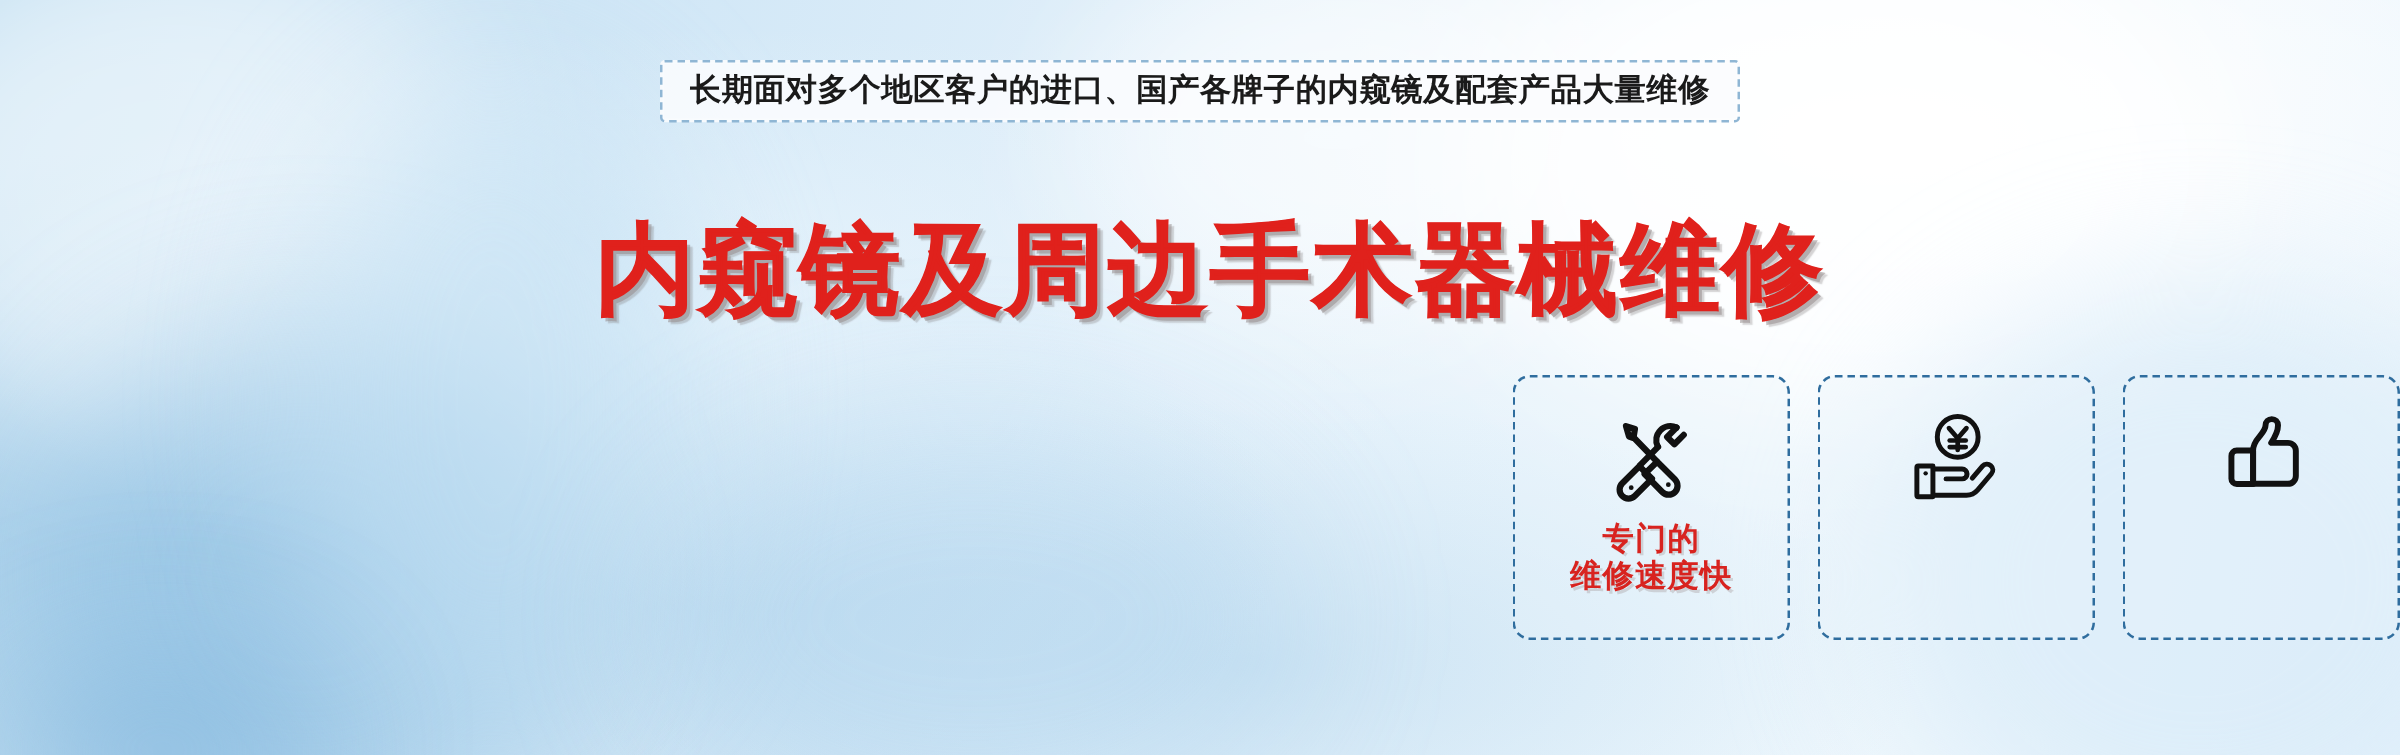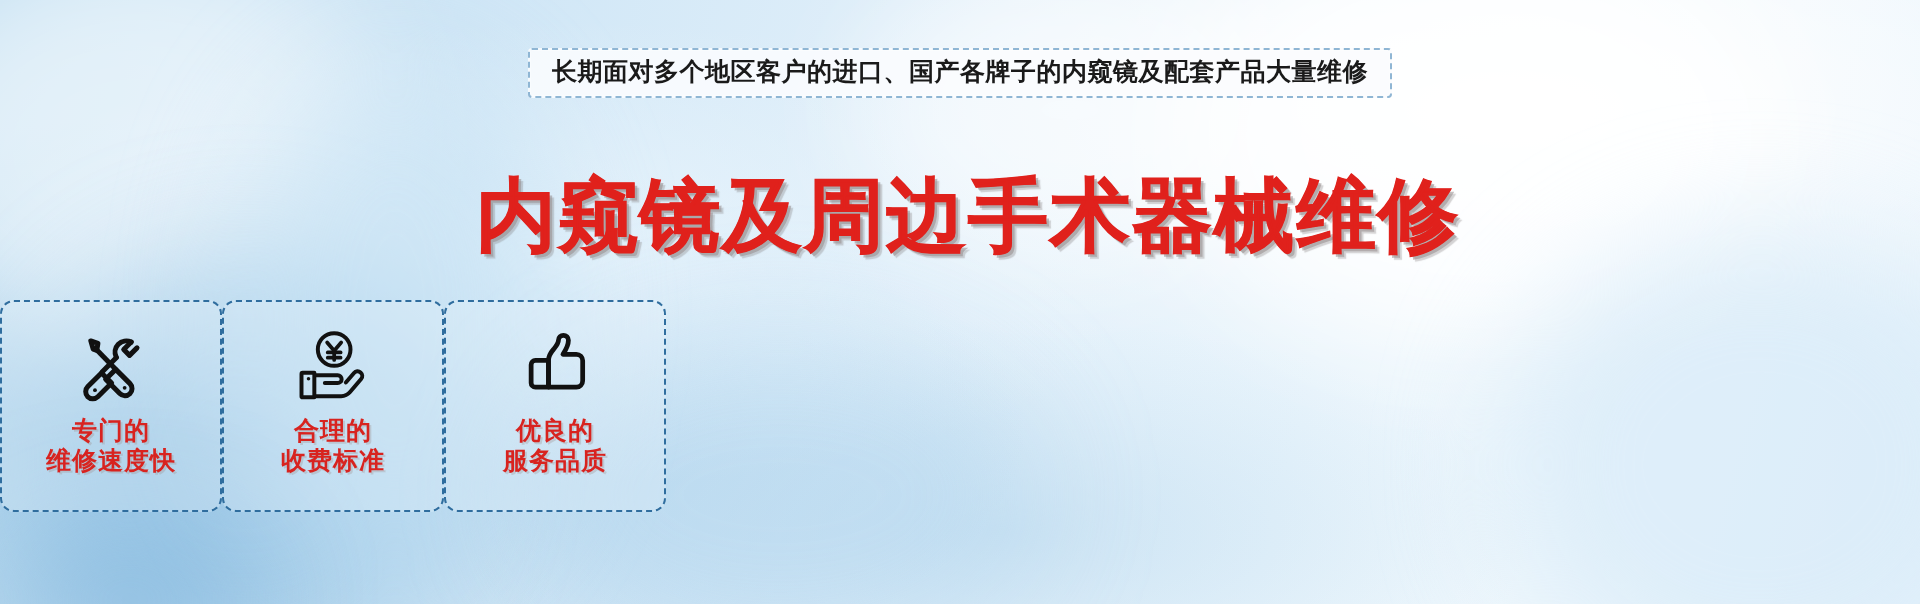--- a/index.html
+++ b/index.html
@@ -58,21 +58,21 @@
     letter-spacing:2px;white-space:nowrap;
     text-shadow:
       3px 3px 0 rgba(150,140,140,.55),
       5px 5px 1px rgba(120,112,112,.30);
     -webkit-text-stroke:1px #e0211c;
   }
 
   
   .cards{
     position:absolute;left:0;right:0;top:300px;
-    display:flex;justify-content:flex-start;
+    display:flex;justify-content:flex-end;gap:22px;
   }
   .card{
     width:222px;height:212px;
     border:2px dashed #2f6d9e;
     border-radius:14px;
     background:rgba(236,246,253,.30);
     display:flex;flex-direction:column;
     align-items:center;justify-content:flex-start;
     padding-top:22px;box-sizing:border-box;
   }
@@ -153,24 +153,20 @@
             <path d="M37 18 v8" stroke-width="3.2"></path>
 
             <path d="M10 37 h10 v21 h-10 a1 1 0 0 1 -1 -1 v-19 a1 1 0 0 1 1 -1 Z"></path>
             <circle cx="15" cy="42" r="1.5" fill="#111" stroke="none"></circle>
 
             <path d="M21 39 h19 a3.4 3.4 0 0 1 0 6.8 h-11"></path>
             <path d="M21 57 h22 a10 10 0 0 0 7.6 -3.5 l9.5 -11.2
                      a4 4 0 0 0 -6.1 -5.2 l-7 8.2"></path>
           </svg>
         </div>
-        <div class="caption">
-          <i>合理的</i>
-          <i>收费标准</i>
-        </div>
       </div>
 
       <div class="card">
         <div class="icon">
           <svg width="78" height="76" viewBox="0 0 64 64" fill="none" stroke="#111" stroke-width="4" stroke-linecap="round" stroke-linejoin="round">
             <path d="M26.5 26.5
                      c0 -4 1.6 -6.4 4.4 -9.6
                      c2.2 -2.6 4 -4.6 4 -7.4
                      a4.2 4.2 0 0 1 8.4 0
                      c0 4.4 -2.2 8.2 -4.6 11.8
@@ -179,21 +175,17 @@
                      v17
                      a5.3 5.3 0 0 1 -5.3 5.3
                      h-23.5 Z"></path>
             <path d="M26.5 26.5 h-11
                      a3.6 3.6 0 0 0 -3.6 3.6
                      v15.3
                      a3.6 3.6 0 0 0 3.6 3.6
                      h11 Z"></path>
           </svg>
         </div>
-        <div class="caption">
-          <i>优良的</i>
-          <i>服务品质</i>
-        </div>
       </div>
 
     </div>
   </div>
 </div>
 
 </body></html>

